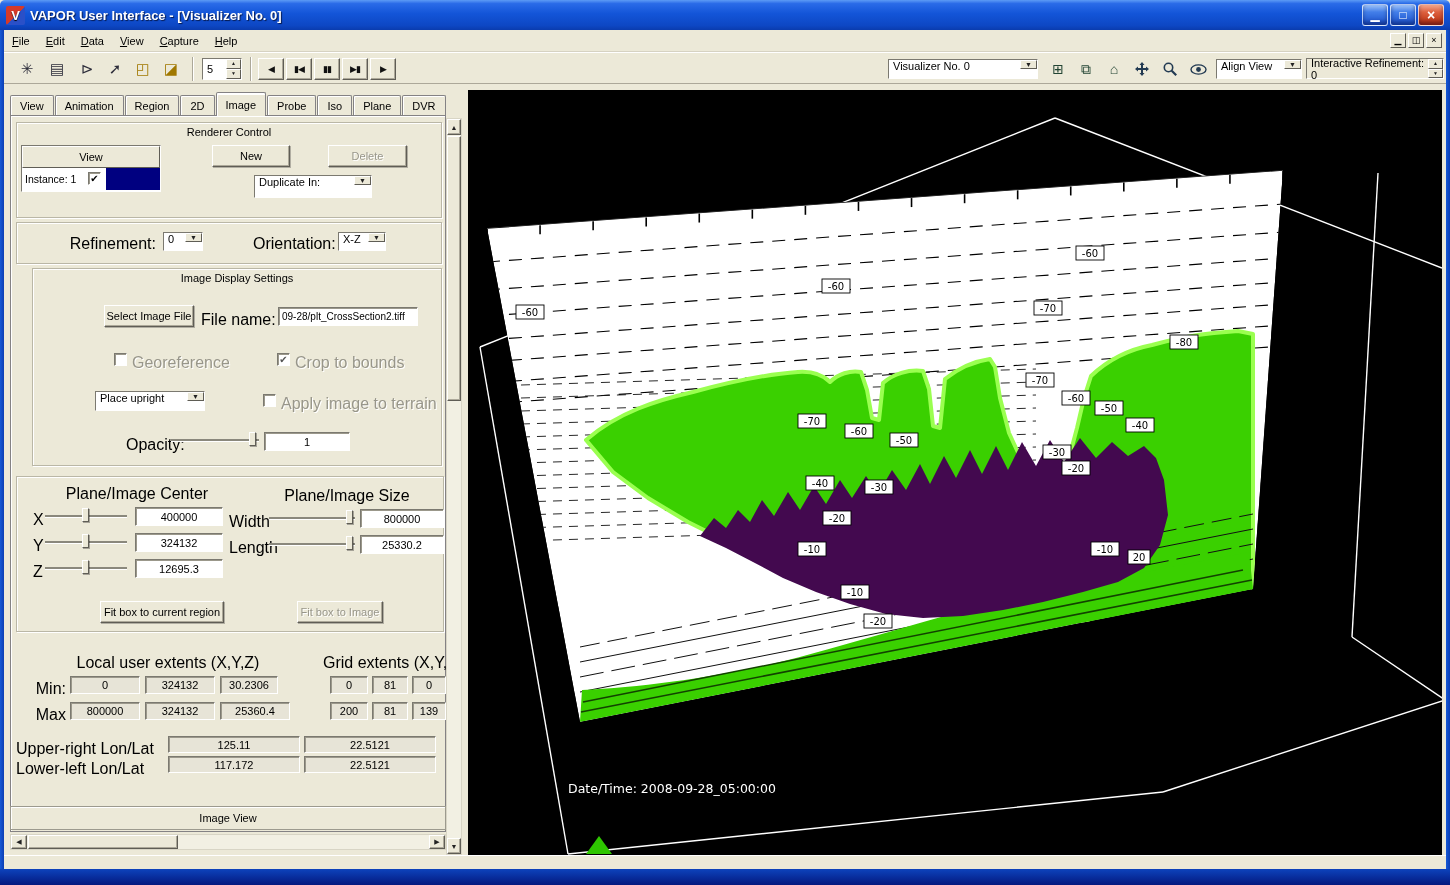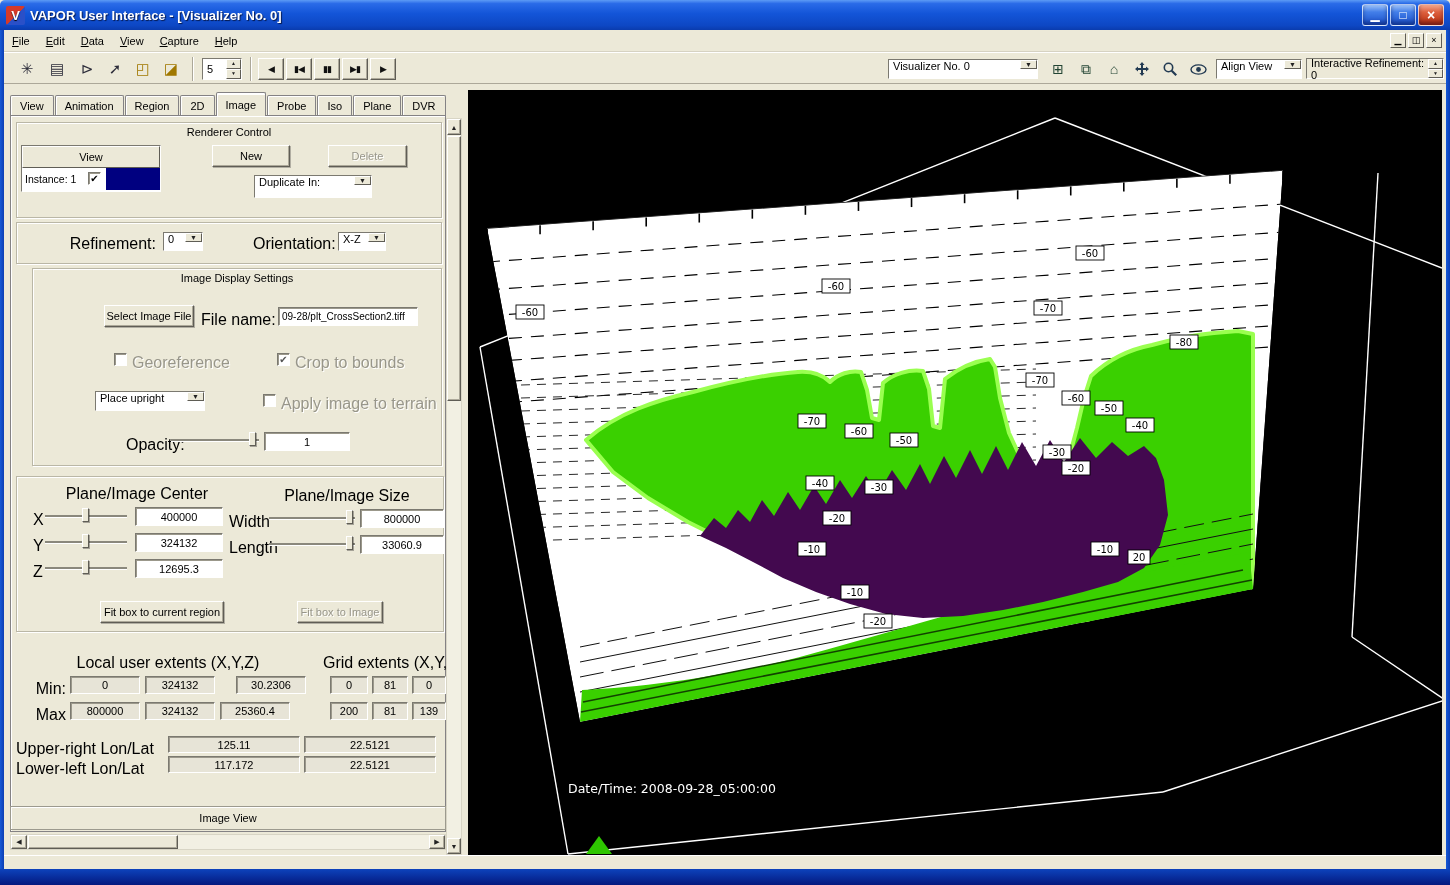--- a/index.html
+++ b/index.html
@@ -301,40 +301,40 @@
         <div class="slider" style="left:28px;top:56px;width:82px">
           <span class="groove"></span>
             <span class="handle" style="left:37px"></span>
         </div>
         <div class="field" style="left:118px;top:56px;width:88px;height:19px">324132</div>
         <span class="lbl" style="left:212px;top:62px">Length</span>
         <div class="slider" style="left:252px;top:58px;width:86px">
           <span class="groove"></span>
             <span class="handle" style="left:77px"></span>
         </div>
-        <div class="field" style="left:343px;top:58px;width:84px;height:19px">33060.9</div>
+        <div class="field" style="left:343px;top:58px;width:84px;height:19px">25330.2</div>
 
         <span class="lbl" style="left:16px;top:86px">Z</span>
         <div class="slider" style="left:28px;top:82px;width:82px">
           <span class="groove"></span>
             <span class="handle" style="left:37px"></span>
         </div>
         <div class="field" style="left:118px;top:82px;width:88px;height:19px">12695.3</div>
 
         <div class="btn" style="left:83px;top:124px;width:124px;height:22px">Fit box to current region</div>
         <div class="btn dis" style="left:280px;top:124px;width:86px;height:22px">Fit box to Image</div>
       </div>
 
       <span class="lbl c" style="left:40px;top:564px;width:240px">Local user extents (X,Y,Z)</span>
       <span class="lbl c" style="left:315px;top:564px;width:125px">Grid extents (X,Y,Z)</span>
 
       <span class="lbl r" style="left:8px;top:590px;width:50px">Min:</span>
       <div class="field ro" style="left:62px;top:586px;width:70px;height:18px">0</div>
       <div class="field ro" style="left:137px;top:586px;width:70px;height:18px">324132</div>
-      <div class="field ro" style="left:228px;top:586px;width:70px;height:18px">30.2306</div>
+      <div class="field ro" style="left:212px;top:586px;width:58px;height:18px">30.2306</div>
       <div class="field ro" style="left:322px;top:586px;width:38px;height:18px">0</div>
       <div class="field ro" style="left:364px;top:586px;width:36px;height:18px">81</div>
       <div class="field ro" style="left:404px;top:586px;width:34px;height:18px">0</div>
 
       <span class="lbl r" style="left:8px;top:616px;width:50px">Max</span>
       <div class="field ro" style="left:62px;top:612px;width:70px;height:18px">800000</div>
       <div class="field ro" style="left:137px;top:612px;width:70px;height:18px">324132</div>
       <div class="field ro" style="left:212px;top:612px;width:70px;height:18px">25360.4</div>
       <div class="field ro" style="left:322px;top:612px;width:38px;height:18px">200</div>
       <div class="field ro" style="left:364px;top:612px;width:36px;height:18px">81</div>

